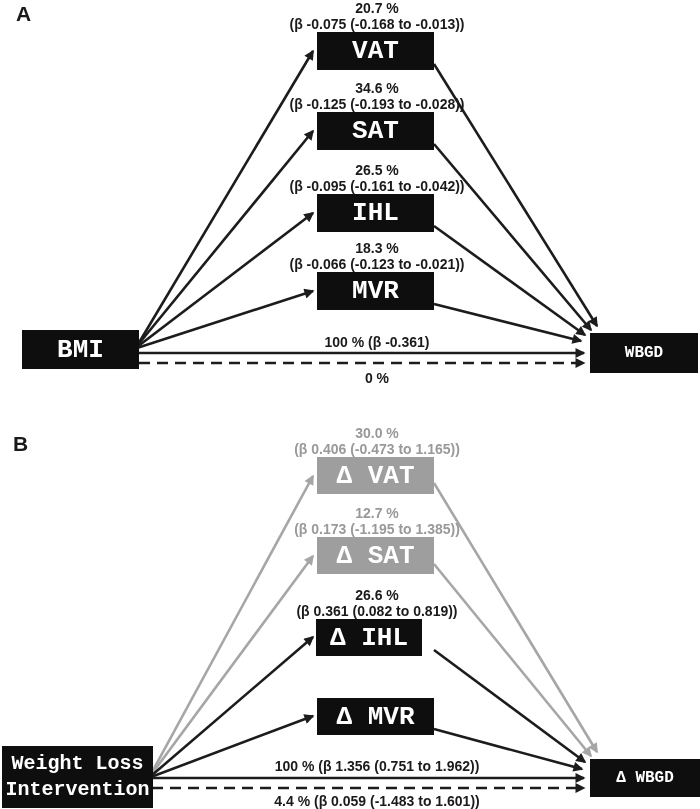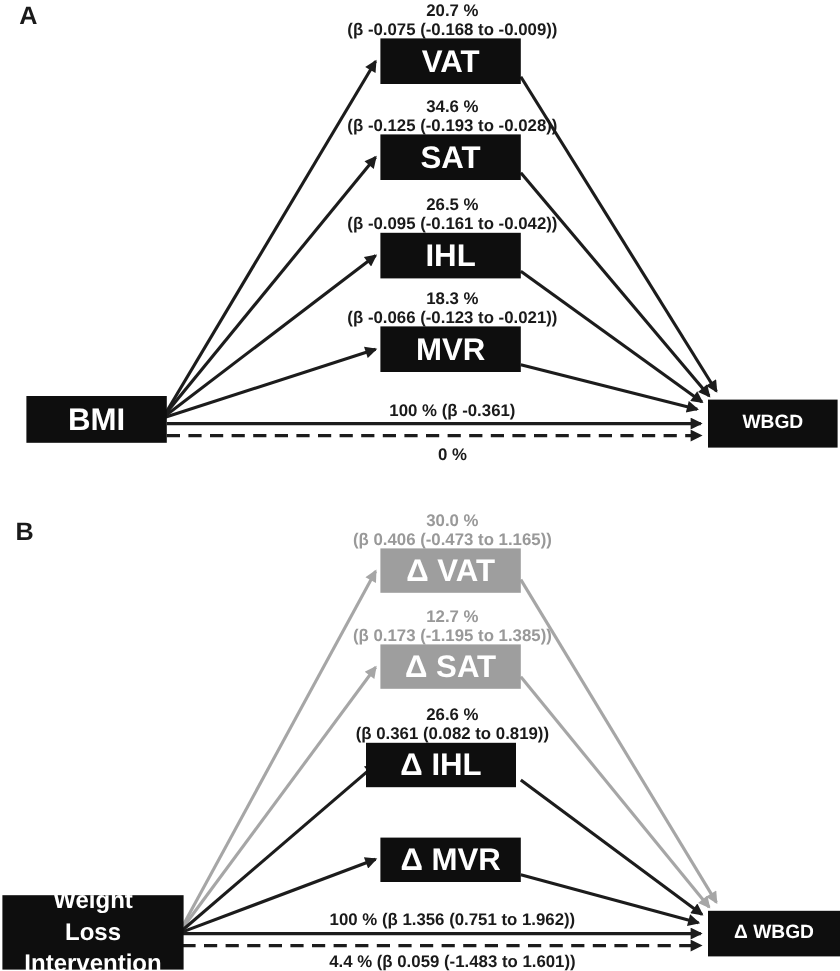--- a/index.html
+++ b/index.html
@@ -21,21 +21,21 @@
   .ln-g{stroke:var(--line-gray);stroke-width:2.6;fill:none;}
   .dashed{stroke-dasharray:11 7;}
   .ah-k{fill:var(--line-black);}
   .ah-g{fill:var(--line-gray);}
   .panel-letter{
     position:absolute;font-size:21px;font-weight:bold;color:var(--text-black);
   }
   .node{
     position:absolute;background:var(--node-black);color:#ffffff;font-weight:bold;
     display:flex;align-items:center;justify-content:center;text-align:center;
-    font-size:26px;box-sizing:border-box;
+    font-size:26px;box-sizing:border-box;font-family:Liberation Mono, monospace;
   }
   .node.gray{background:var(--node-gray);}
   .node.outcome{font-size:16px;}
   .node.exposure-b{font-size:20px;line-height:26px;padding:0 24px;}
   .plabel{
     position:absolute;left:207px;width:340px;text-align:center;
     font-weight:bold;font-size:14px;line-height:16px;color:var(--text-black);
     white-space:nowrap;
   }
   .plabel.gray{color:var(--text-gray);}
@@ -83,21 +83,21 @@
     <line class="ln-k" x1="434" y1="650" x2="585" y2="762" marker-end="url(#ah-k)"></line>
     <line class="ln-k" x1="434" y1="729" x2="582" y2="769" marker-end="url(#ah-k)"></line>
 
     <line class="ln-k" x1="152" y1="778" x2="584" y2="778" marker-end="url(#ah-k)"></line>
     <line class="ln-k dashed" x1="152" y1="788" x2="584" y2="788" marker-end="url(#ah-k)"></line>
   </svg>
 
   <div class="panel-letter" style="left:16px;top:2px">A</div>
 
   <div class="plabel" style="top:0px">20.7 %</div>
-  <div class="plabel" style="top:16px">(β -0.075 (-0.168 to -0.009))</div>
+  <div class="plabel" style="top:16px">(β -0.075 (-0.168 to -0.013))</div>
   <div class="node" style="left:317px;top:32px;width:117px;height:38px">VAT</div>
 
   <div class="plabel" style="top:80px">34.6 %</div>
   <div class="plabel" style="top:96px">(β -0.125 (-0.193 to -0.028))</div>
   <div class="node" style="left:317px;top:112px;width:117px;height:38px">SAT</div>
 
   <div class="plabel" style="top:162px">26.5 %</div>
   <div class="plabel" style="top:178px">(β -0.095 (-0.161 to -0.042))</div>
   <div class="node" style="left:317px;top:194px;width:117px;height:38px">IHL</div>
 
@@ -116,21 +116,21 @@
   <div class="plabel gray" style="top:425px">30.0 %</div>
   <div class="plabel gray" style="top:441px">(β 0.406 (-0.473 to 1.165))</div>
   <div class="node gray" style="left:317px;top:457px;width:117px;height:37px">Δ VAT</div>
 
   <div class="plabel gray" style="top:505px">12.7 %</div>
   <div class="plabel gray" style="top:521px">(β 0.173 (-1.195 to 1.385))</div>
   <div class="node gray" style="left:317px;top:537px;width:117px;height:37px">Δ SAT</div>
 
   <div class="plabel" style="top:587px">26.6 %</div>
   <div class="plabel" style="top:603px">(β 0.361 (0.082 to 0.819))</div>
-  <div class="node" style="left:305px;top:619px;width:125px;height:37px">Δ IHL</div>
+  <div class="node" style="left:316px;top:619px;width:106px;height:37px">Δ IHL</div>
 
   <div class="plabel" style="top:706px">26.3 %</div>
   <div class="node" style="left:317px;top:698px;width:117px;height:37px">Δ MVR</div>
 
   <div class="node exposure-b" style="left:2px;top:746px;width:151px;height:62px">Weight Loss Intervention</div>
   <div class="node outcome" style="left:590px;top:759px;width:110px;height:38px">Δ WBGD</div>
 
   <div class="pathlabel" style="top:758px">100 % (β 1.356 (0.751 to 1.962))</div>
   <div class="pathlabel" style="top:793px">4.4 % (β 0.059 (-1.483 to 1.601))</div>
 

